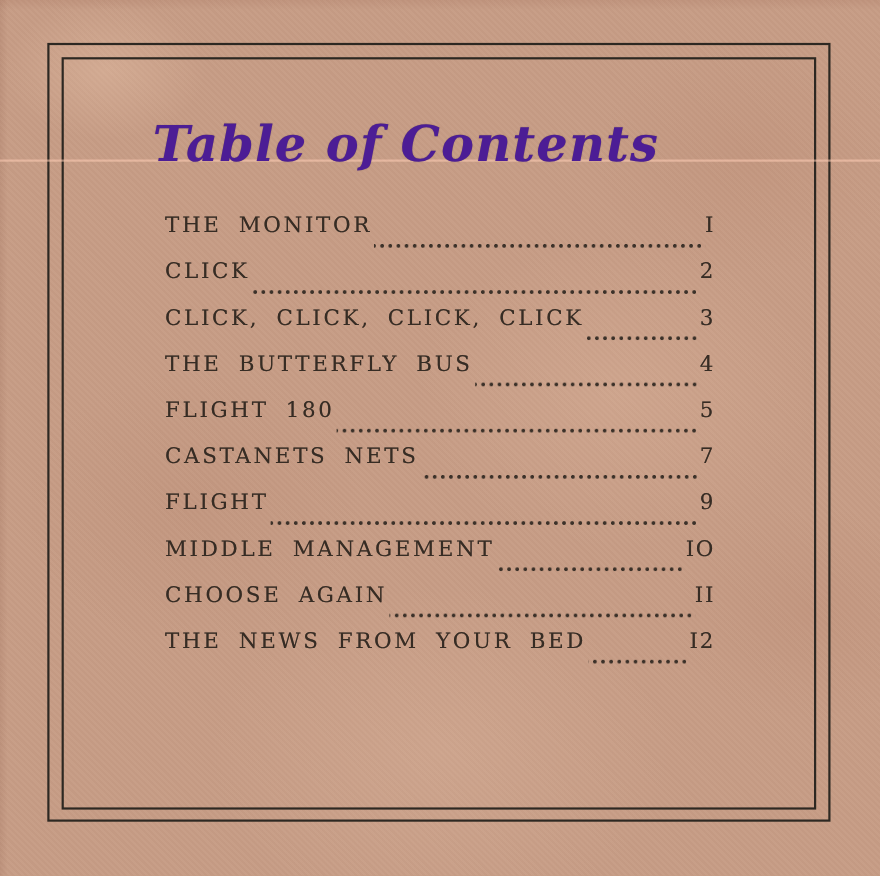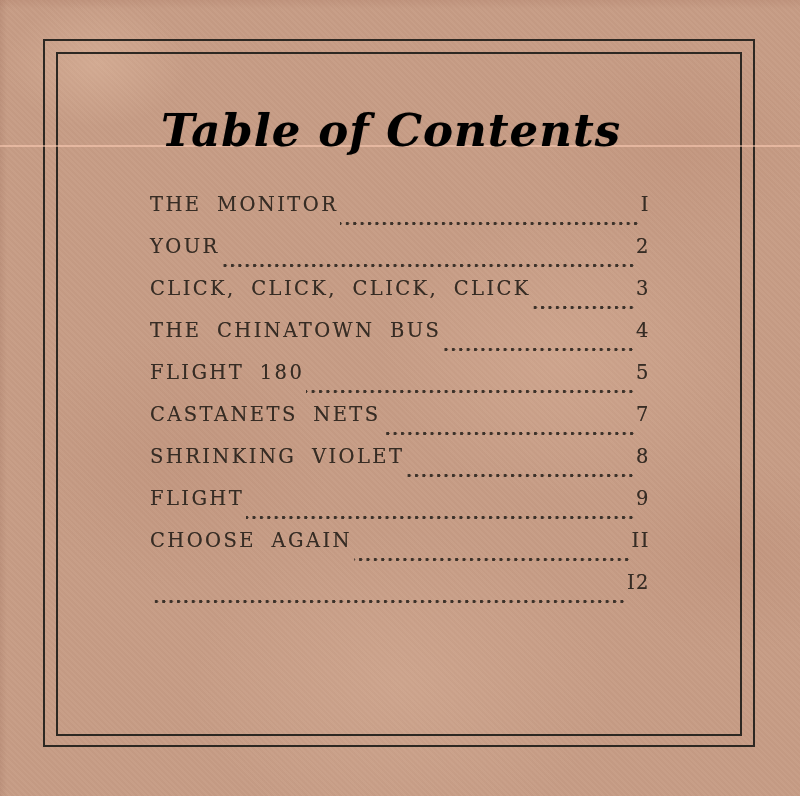--- a/index.html
+++ b/index.html
@@ -39,23 +39,22 @@
   }
 
   .title {
     position: absolute;
     left: 0; top: 74px; width: 738px;
     text-align: center;
     font-family: "DejaVu Serif", serif;
     font-style: italic;
     font-size: 45px;
     letter-spacing: 1px;
-    color: #000000;
+    color: #4c1d95;
     text-shadow: 0 0 1px rgba(42,34,28,.4);
-    margin-left: 22px;
   }
 
   .toc-list {
     position: absolute;
     left: 150px; top: 184px; width: 500px;
   }
   .toc-row {
     display: flex;
     align-items: flex-end;
     height: 42px;
@@ -96,56 +95,57 @@
 
 <h1 class="title">Table of Contents</h1>
 
 <div class="toc-list">
     <div class="toc-row">
       <span class="toc-title">THE MONITOR</span>
       <span class="toc-leader"></span>
       <span class="toc-page">I</span>
     </div>
     <div class="toc-row">
-      <span class="toc-title">YOUR</span>
+      <span class="toc-title">CLICK</span>
       <span class="toc-leader"></span>
       <span class="toc-page">2</span>
     </div>
     <div class="toc-row">
       <span class="toc-title">CLICK, CLICK, CLICK, CLICK</span>
       <span class="toc-leader"></span>
       <span class="toc-page">3</span>
     </div>
     <div class="toc-row">
-      <span class="toc-title">THE CHINATOWN BUS</span>
+      <span class="toc-title">THE BUTTERFLY BUS</span>
       <span class="toc-leader"></span>
       <span class="toc-page">4</span>
     </div>
     <div class="toc-row">
       <span class="toc-title">FLIGHT 180</span>
       <span class="toc-leader"></span>
       <span class="toc-page">5</span>
     </div>
     <div class="toc-row">
       <span class="toc-title">CASTANETS NETS</span>
       <span class="toc-leader"></span>
       <span class="toc-page">7</span>
     </div>
     <div class="toc-row">
-      <span class="toc-title">SHRINKING VIOLET</span>
-      <span class="toc-leader"></span>
-      <span class="toc-page">8</span>
-    </div>
-    <div class="toc-row">
       <span class="toc-title">FLIGHT</span>
       <span class="toc-leader"></span>
       <span class="toc-page">9</span>
+    </div>
+    <div class="toc-row">
+      <span class="toc-title">MIDDLE MANAGEMENT</span>
+      <span class="toc-leader"></span>
+      <span class="toc-page">IO</span>
     </div>
     <div class="toc-row">
       <span class="toc-title">CHOOSE AGAIN</span>
       <span class="toc-leader"></span>
       <span class="toc-page">II</span>
     </div>
     <div class="toc-row">
+      <span class="toc-title">THE NEWS FROM YOUR BED</span>
       <span class="toc-leader"></span>
       <span class="toc-page">I2</span>
     </div>
   </div>
 
 </body></html>

